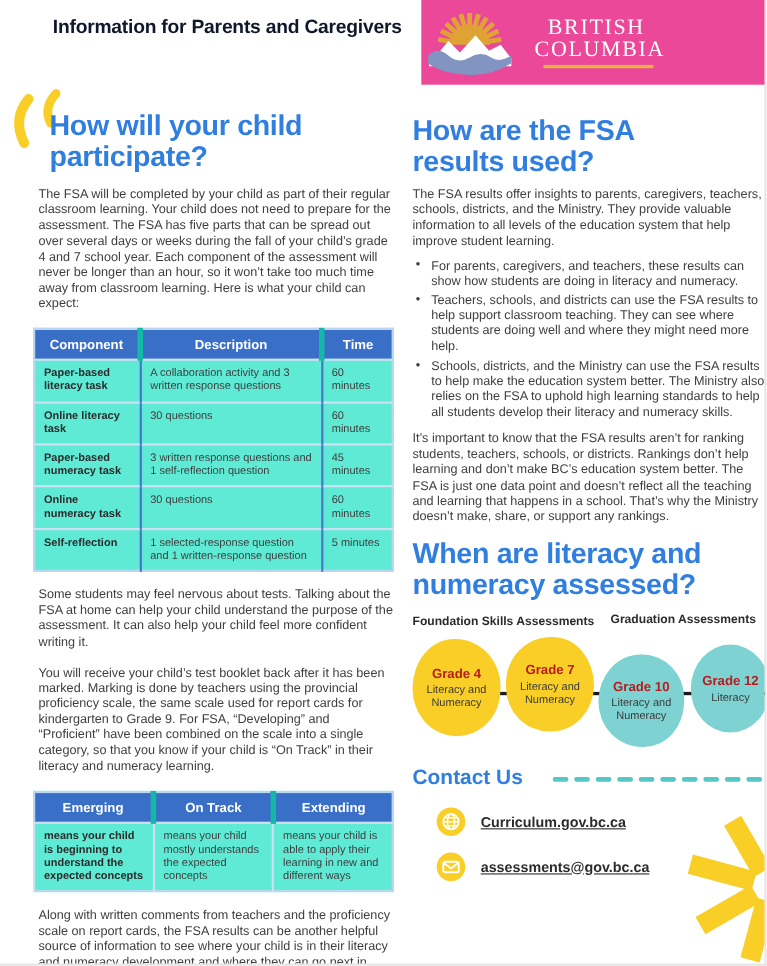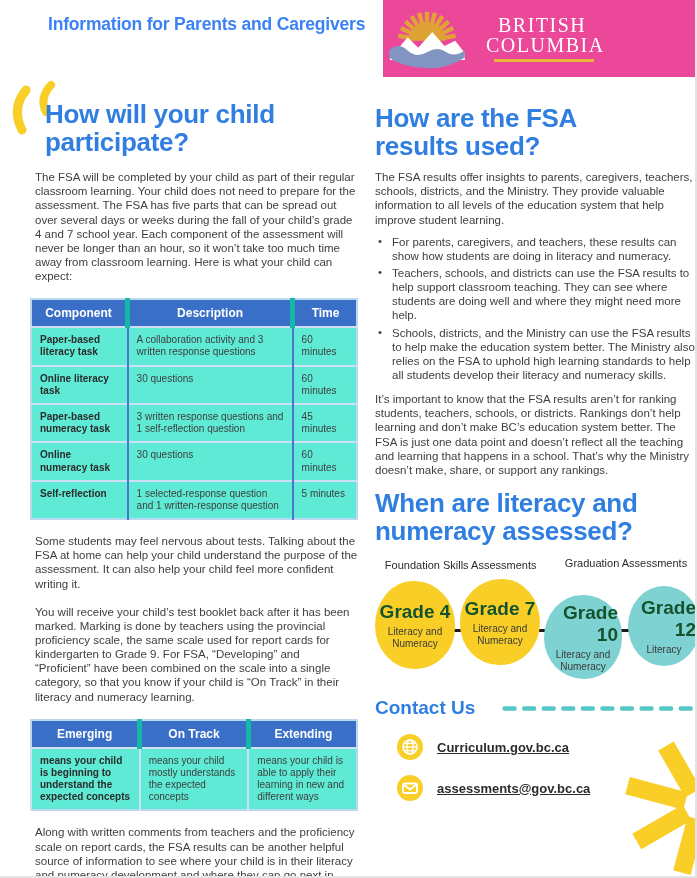--- a/index.html
+++ b/index.html
@@ -4,21 +4,21 @@
 <style>
   * { margin:0; padding:0; box-sizing:border-box; }
   html,body { background:#ffffff; }
   .page {
     position:relative; width:697px; height:878px; background:#fff;
     font-family:"Liberation Sans", sans-serif; overflow:hidden;
     border-right:2px solid #e4e4e4; border-bottom:2px solid #e4e4e4;
   }
 
   
-  .doc-title { position:absolute; left:48px; top:14px; font-size:17.5px; font-weight:700; color:#3b82f6; letter-spacing:-0.2px; }
+  .doc-title { position:absolute; left:48px; top:14px; font-size:17.5px; font-weight:700; color:#0f172a; letter-spacing:-0.2px; }
   .logo-box { position:absolute; left:383px; top:0; width:333px; height:77px; background:#ec4899;
               display:flex; align-items:center; gap:15px; }
   .logo-text { color:#ffffff; font-family:"Liberation Serif", serif; font-size:20px; letter-spacing:1.5px; line-height:1.02; }
   .logo-l1 { margin-left:12px; }
   .logo-underline { width:100px; height:3px; background:#E8B43C; margin:4px 0 0 8px; }
 
   
   .quote-deco { position:absolute; left:6px; top:78px; }
   .starburst { position:absolute; left:615px; top:722px; }
 
@@ -46,28 +46,28 @@
   .comp-table col.c1 { width:96px; } .comp-table col.c2 { width:164px; } .comp-table col.c3 { width:64px; }
   .scale-table td { border-left:2px solid #CFE0F4; }
   .scale-table col { width:33.33%; }
 
   
   .bullets { margin-top:8px; list-style:none; }
   .bullets li { position:relative; font-size:11.5px; line-height:1.23; color:#3E3E3E; padding-left:17px; margin-top:3px; }
   .bullets li::before { content:"\2022"; position:absolute; left:3px; top:-1px; color:#3E3E3E; }
 
   
-  .group-labels { display:flex; margin-top:14px; font-size:11px; font-weight:400; color:#2B2B2B;justify-content:center; }
+  .group-labels { display:flex; margin-top:14px; font-size:11px; font-weight:700; color:#2B2B2B; }
   .group-labels .gl1 { width:180px; }
   .group-labels .gl2 { margin-top:-2px; }
   .timeline { position:relative; margin-top:8px; height:102px; }
   .tl-line { position:absolute; left:35px; right:0; top:50px; height:3px; background:#1b1b1b; }
   .node { position:absolute; display:flex; flex-direction:column; align-items:center; justify-content:center;
           text-align:center; z-index:1; color:#333; padding:4px; }
-  .node .grade { font-size:19px; font-weight:700; color:#14532d;text-align:right; }
+  .node .grade { font-size:12px; font-weight:700; color:#b91c1c; }
   .node .subject { font-size:10px; margin-top:3px; line-height:1.15; color:#3a3a3a; }
   .node-yellow { background:#F8CE27; }
   .node-teal { background:#7ED2D2; }
   .g4  { left:0;     top:2px; width:80px; height:88px; border-radius:48% 52% 50% 50% / 52% 50% 48% 50%; }
   .g7  { left:85px;  top:0;   width:80px; height:86px; border-radius:52% 48% 50% 50% / 50% 52% 50% 48%; }
   .g10 { left:169px; top:16px; width:78px; height:84px; border-radius:50% 50% 48% 52% / 52% 48% 50% 50%; }
   .g12 { left:253px; top:7px; width:72px; height:80px; border-radius:50%; }
 
   
   .contact-row { display:flex; align-items:center; gap:26px; margin-top:16px; }

